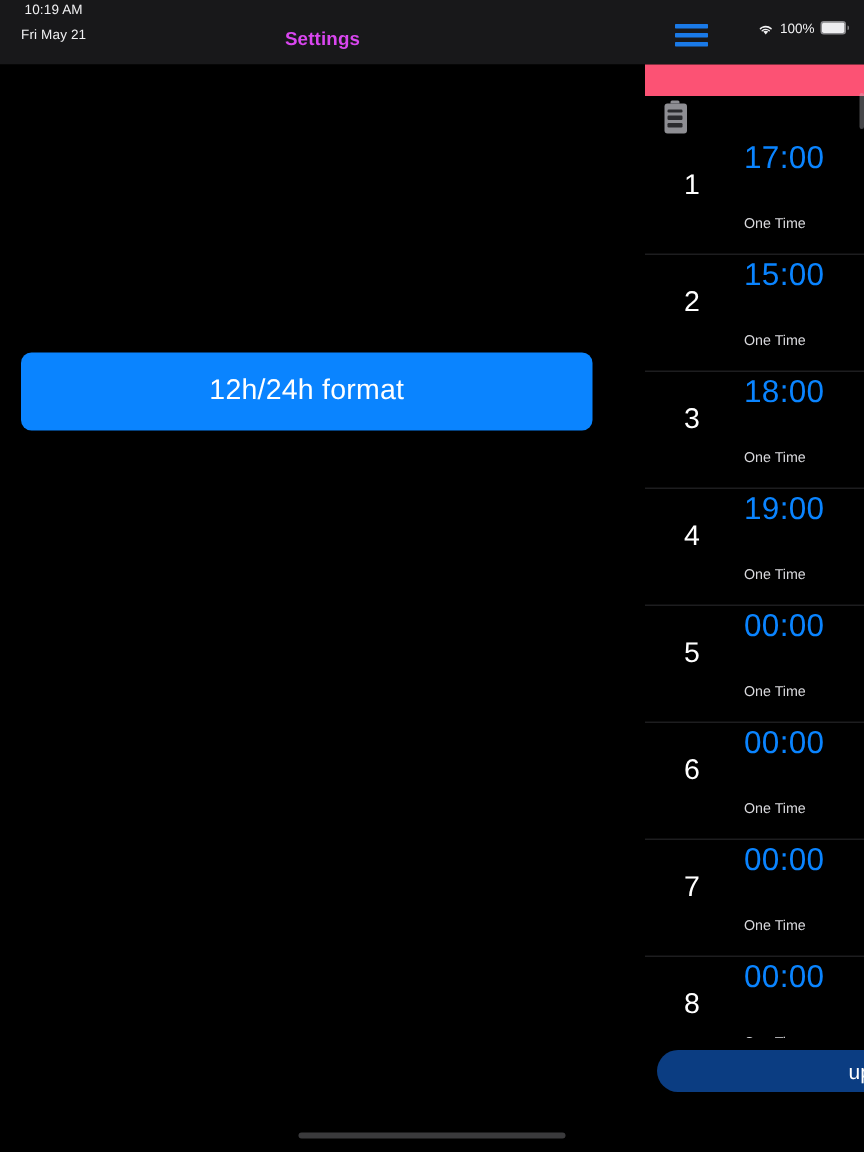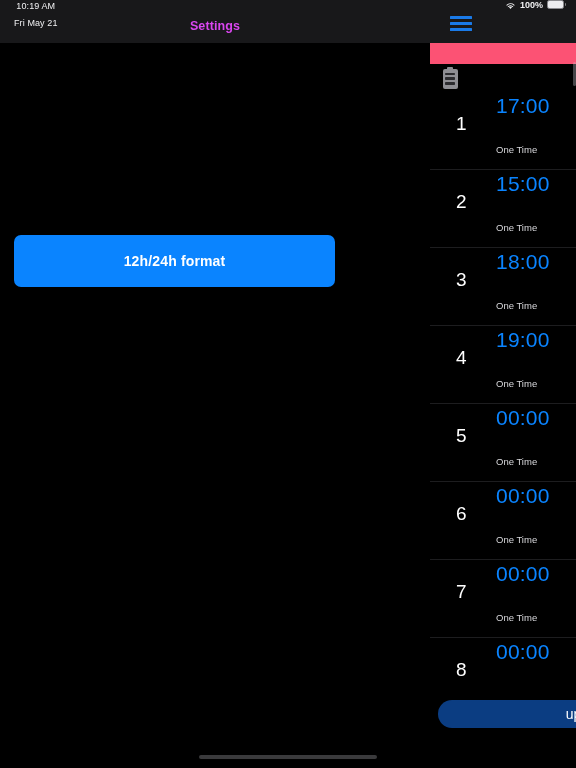--- a/index.html
+++ b/index.html
@@ -21,21 +21,21 @@
     position:absolute; top:0; left:0; width:576px; height:14px;
     display:flex; align-items:center;
     color:#e8e8ea;
     font-size:9px;
     z-index:40;
     pointer-events:none;
   }
   .sb-left { position:absolute; left:14px; top:1px; display:flex; align-items:center; gap:7px;flex-direction:column; }
   .sb-time { font-size:9px; letter-spacing:0.1px; color:#f0f0f2; }
   .sb-date { font-size:9px; letter-spacing:0.1px; color:#f0f0f2; }
-  .sb-right { position:absolute; right:10px; top:0; display:flex; align-items:center; gap:4px;font-weight:bold; }
+  .sb-right { position:absolute; right:10px; top:14px; display:flex; align-items:center; gap:4px; }
   .sb-pct { font-size:9px; color:#f0f0f2; }
   .wifi-icon { width:11px; height:9px; display:block; }
   .batt-icon { width:19px; height:10px; position:relative; }
   .batt-body {
     position:absolute; left:0; top:0; width:17px; height:9px;
     border:1px solid rgba(235,235,240,0.55); border-radius:2.2px;
   }
   .batt-fill {
     position:absolute; left:1.2px; top:1.2px; width:14.4px; height:6.6px;
     background:#ededf0; border-radius:1.1px;
@@ -57,23 +57,23 @@
   .left-title {
     position:absolute; left:0; top:19px; width:430px;
     text-align:center; color:#d946ef;
     font-size:12.5px; font-weight:700; letter-spacing:0.1px;
   }
   .settings-body {
     position:absolute; left:0; top:43px; width:430px; height:725px;
     background:#000;
   }
   .big-btn {
-    position:absolute; left:14px; width:321px; height:52px;
+    position:absolute; left:14px; width:381px; height:52px;
     background:#0a84ff; border:none; border-radius:7px;
-    color:#ffffff; font-size:14px; font-weight:700;
+    color:#ffffff; font-size:19px; font-weight:400;
     font-family:"Liberation Sans", sans-serif;
     display:flex; align-items:center; justify-content:center;
     letter-spacing:0.15px; cursor:pointer;
   }
   .btn-format { top:192px; }
   .btn-clear  { top:274px; }
 
   
   .right-pane {
     position:absolute; left:430px; top:0; width:146px; height:768px;

